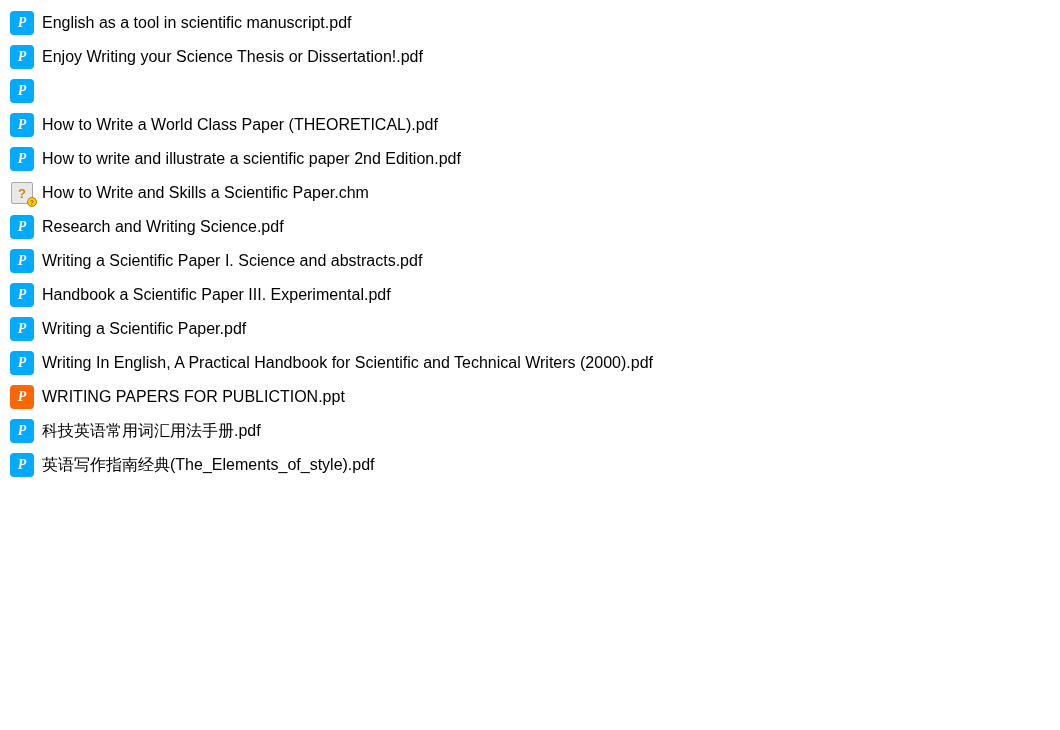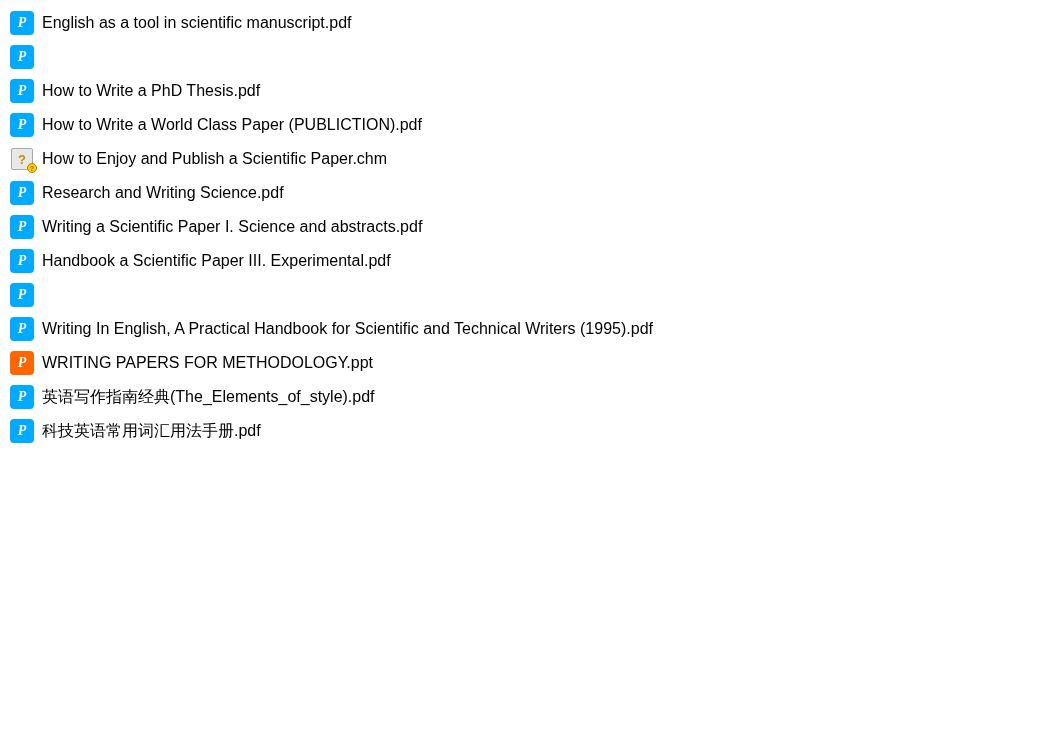--- a/index.html
+++ b/index.html
@@ -126,41 +126,47 @@
 <li class="file-item">
       <div class="file-icon">
         <div class="pdf-icon"></div>
       </div>
       <span class="file-name">English as a tool in scientific manuscript.pdf</span>
     </li>
     <li class="file-item">
       <div class="file-icon">
         <div class="pdf-icon"></div>
       </div>
-    </li>
-    <li class="file-item">
-      <div class="file-icon">
-        <div class="pdf-icon"></div>
-      </div>
-      <span class="file-name">How to Write a PhD Thesis.pdf</span>
-    </li>
-    <li class="file-item">
-      <div class="file-icon">
-        <div class="pdf-icon"></div>
-      </div>
-      <span class="file-name">How to Write a World Class Paper (PUBLICTION).pdf</span>
+      <span class="file-name">Enjoy Writing your Science Thesis or Dissertation!.pdf</span>
+    </li>
+    <li class="file-item">
+      <div class="file-icon">
+        <div class="pdf-icon"></div>
+      </div>
+    </li>
+    <li class="file-item">
+      <div class="file-icon">
+        <div class="pdf-icon"></div>
+      </div>
+      <span class="file-name">How to Write a World Class Paper (THEORETICAL).pdf</span>
+    </li>
+    <li class="file-item">
+      <div class="file-icon">
+        <div class="pdf-icon"></div>
+      </div>
+      <span class="file-name">How to write and illustrate a scientific paper 2nd Edition.pdf</span>
     </li>
     <li class="file-item">
       <div class="file-icon">
         <div class="chm-icon">
           <div class="chm-icon-inner"></div>
           <div class="chm-badge">?</div>
         </div>
       </div>
-      <span class="file-name">How to Enjoy and Publish a Scientific Paper.chm</span>
+      <span class="file-name">How to Write and Skills a Scientific Paper.chm</span>
     </li>
     <li class="file-item">
       <div class="file-icon">
         <div class="pdf-icon"></div>
       </div>
       <span class="file-name">Research and Writing Science.pdf</span>
     </li>
     <li class="file-item">
       <div class="file-icon">
         <div class="pdf-icon"></div>
@@ -170,38 +176,39 @@
     <li class="file-item">
       <div class="file-icon">
         <div class="pdf-icon"></div>
       </div>
       <span class="file-name">Handbook a Scientific Paper III. Experimental.pdf</span>
     </li>
     <li class="file-item">
       <div class="file-icon">
         <div class="pdf-icon"></div>
       </div>
-    </li>
-    <li class="file-item">
-      <div class="file-icon">
-        <div class="pdf-icon"></div>
-      </div>
-      <span class="file-name">Writing In English, A Practical Handbook for Scientific and Technical Writers (1995).pdf</span>
+      <span class="file-name">Writing a Scientific Paper.pdf</span>
+    </li>
+    <li class="file-item">
+      <div class="file-icon">
+        <div class="pdf-icon"></div>
+      </div>
+      <span class="file-name">Writing In English, A Practical Handbook for Scientific and Technical Writers (2000).pdf</span>
     </li>
     <li class="file-item">
       <div class="file-icon">
         <div class="ppt-icon"></div>
       </div>
-      <span class="file-name">WRITING PAPERS FOR METHODOLOGY.ppt</span>
+      <span class="file-name">WRITING PAPERS FOR PUBLICTION.ppt</span>
+    </li>
+    <li class="file-item">
+      <div class="file-icon">
+        <div class="pdf-icon"></div>
+      </div>
+      <span class="file-name">科技英语常用词汇用法手册.pdf</span>
     </li>
     <li class="file-item">
       <div class="file-icon">
         <div class="pdf-icon"></div>
       </div>
       <span class="file-name">英语写作指南经典(The_Elements_of_style).pdf</span>
-    </li>
-    <li class="file-item">
-      <div class="file-icon">
-        <div class="pdf-icon"></div>
-      </div>
-      <span class="file-name">科技英语常用词汇用法手册.pdf</span>
     </li>
   </ul>
 
 </body></html>

